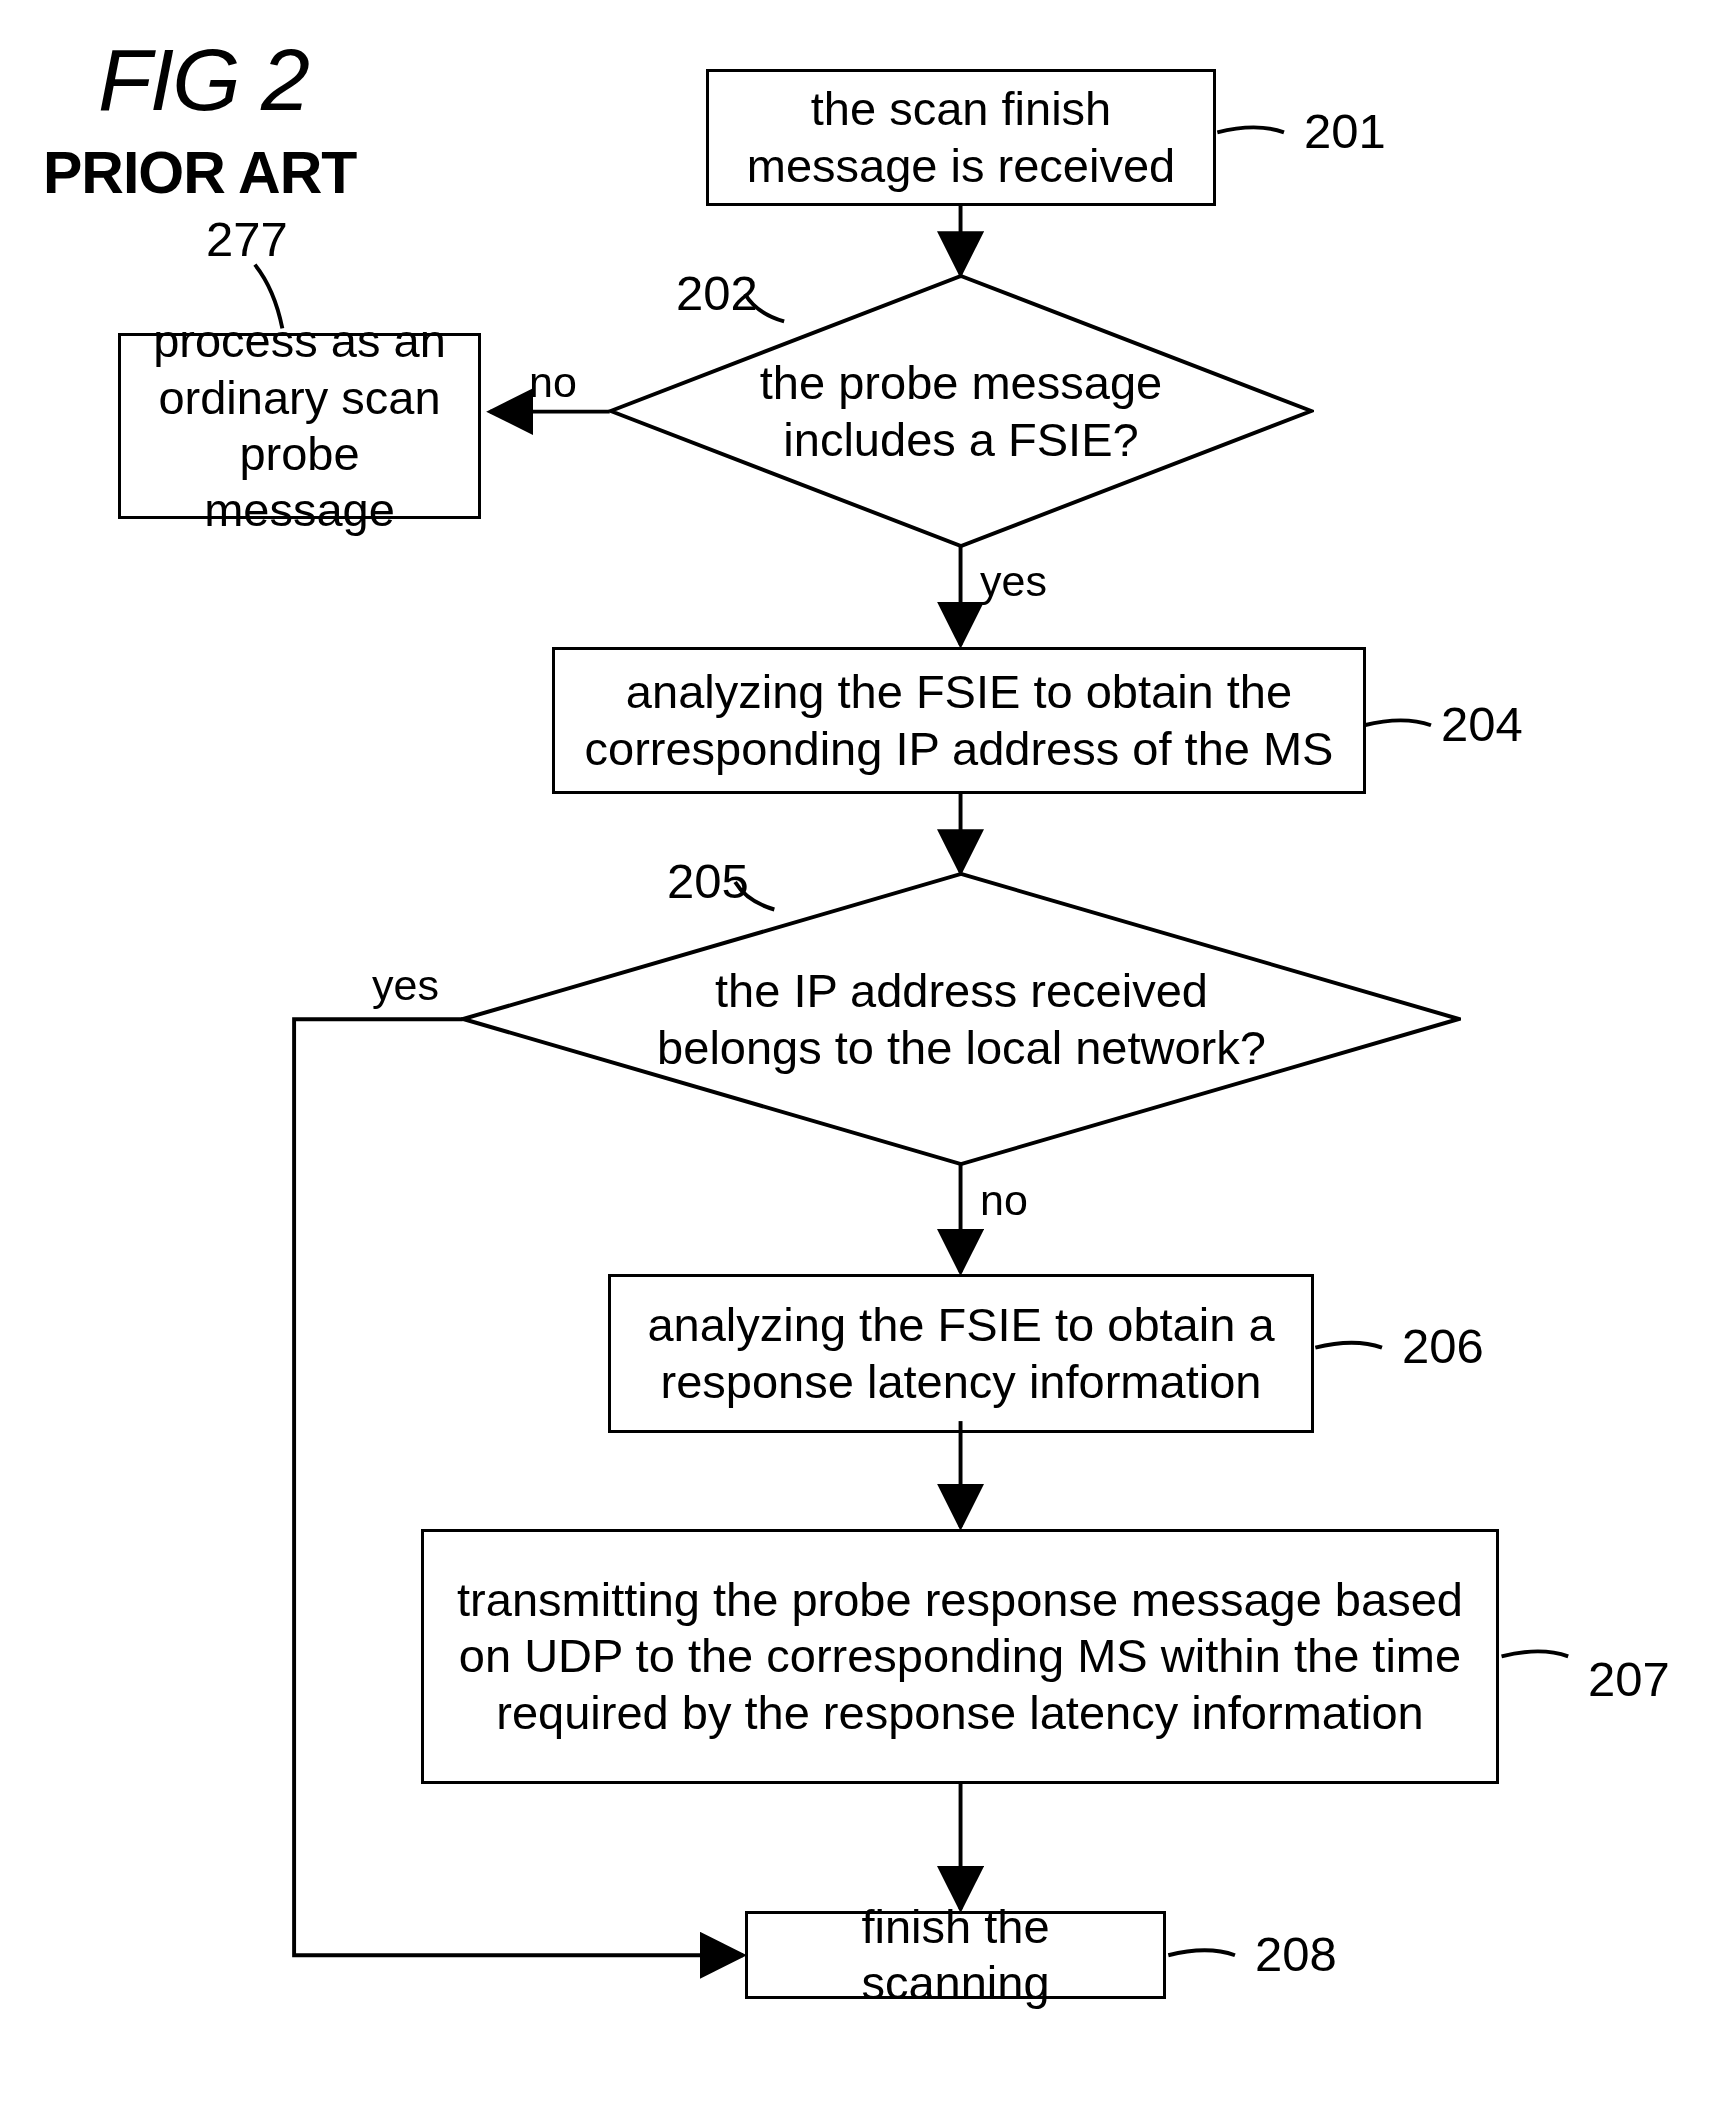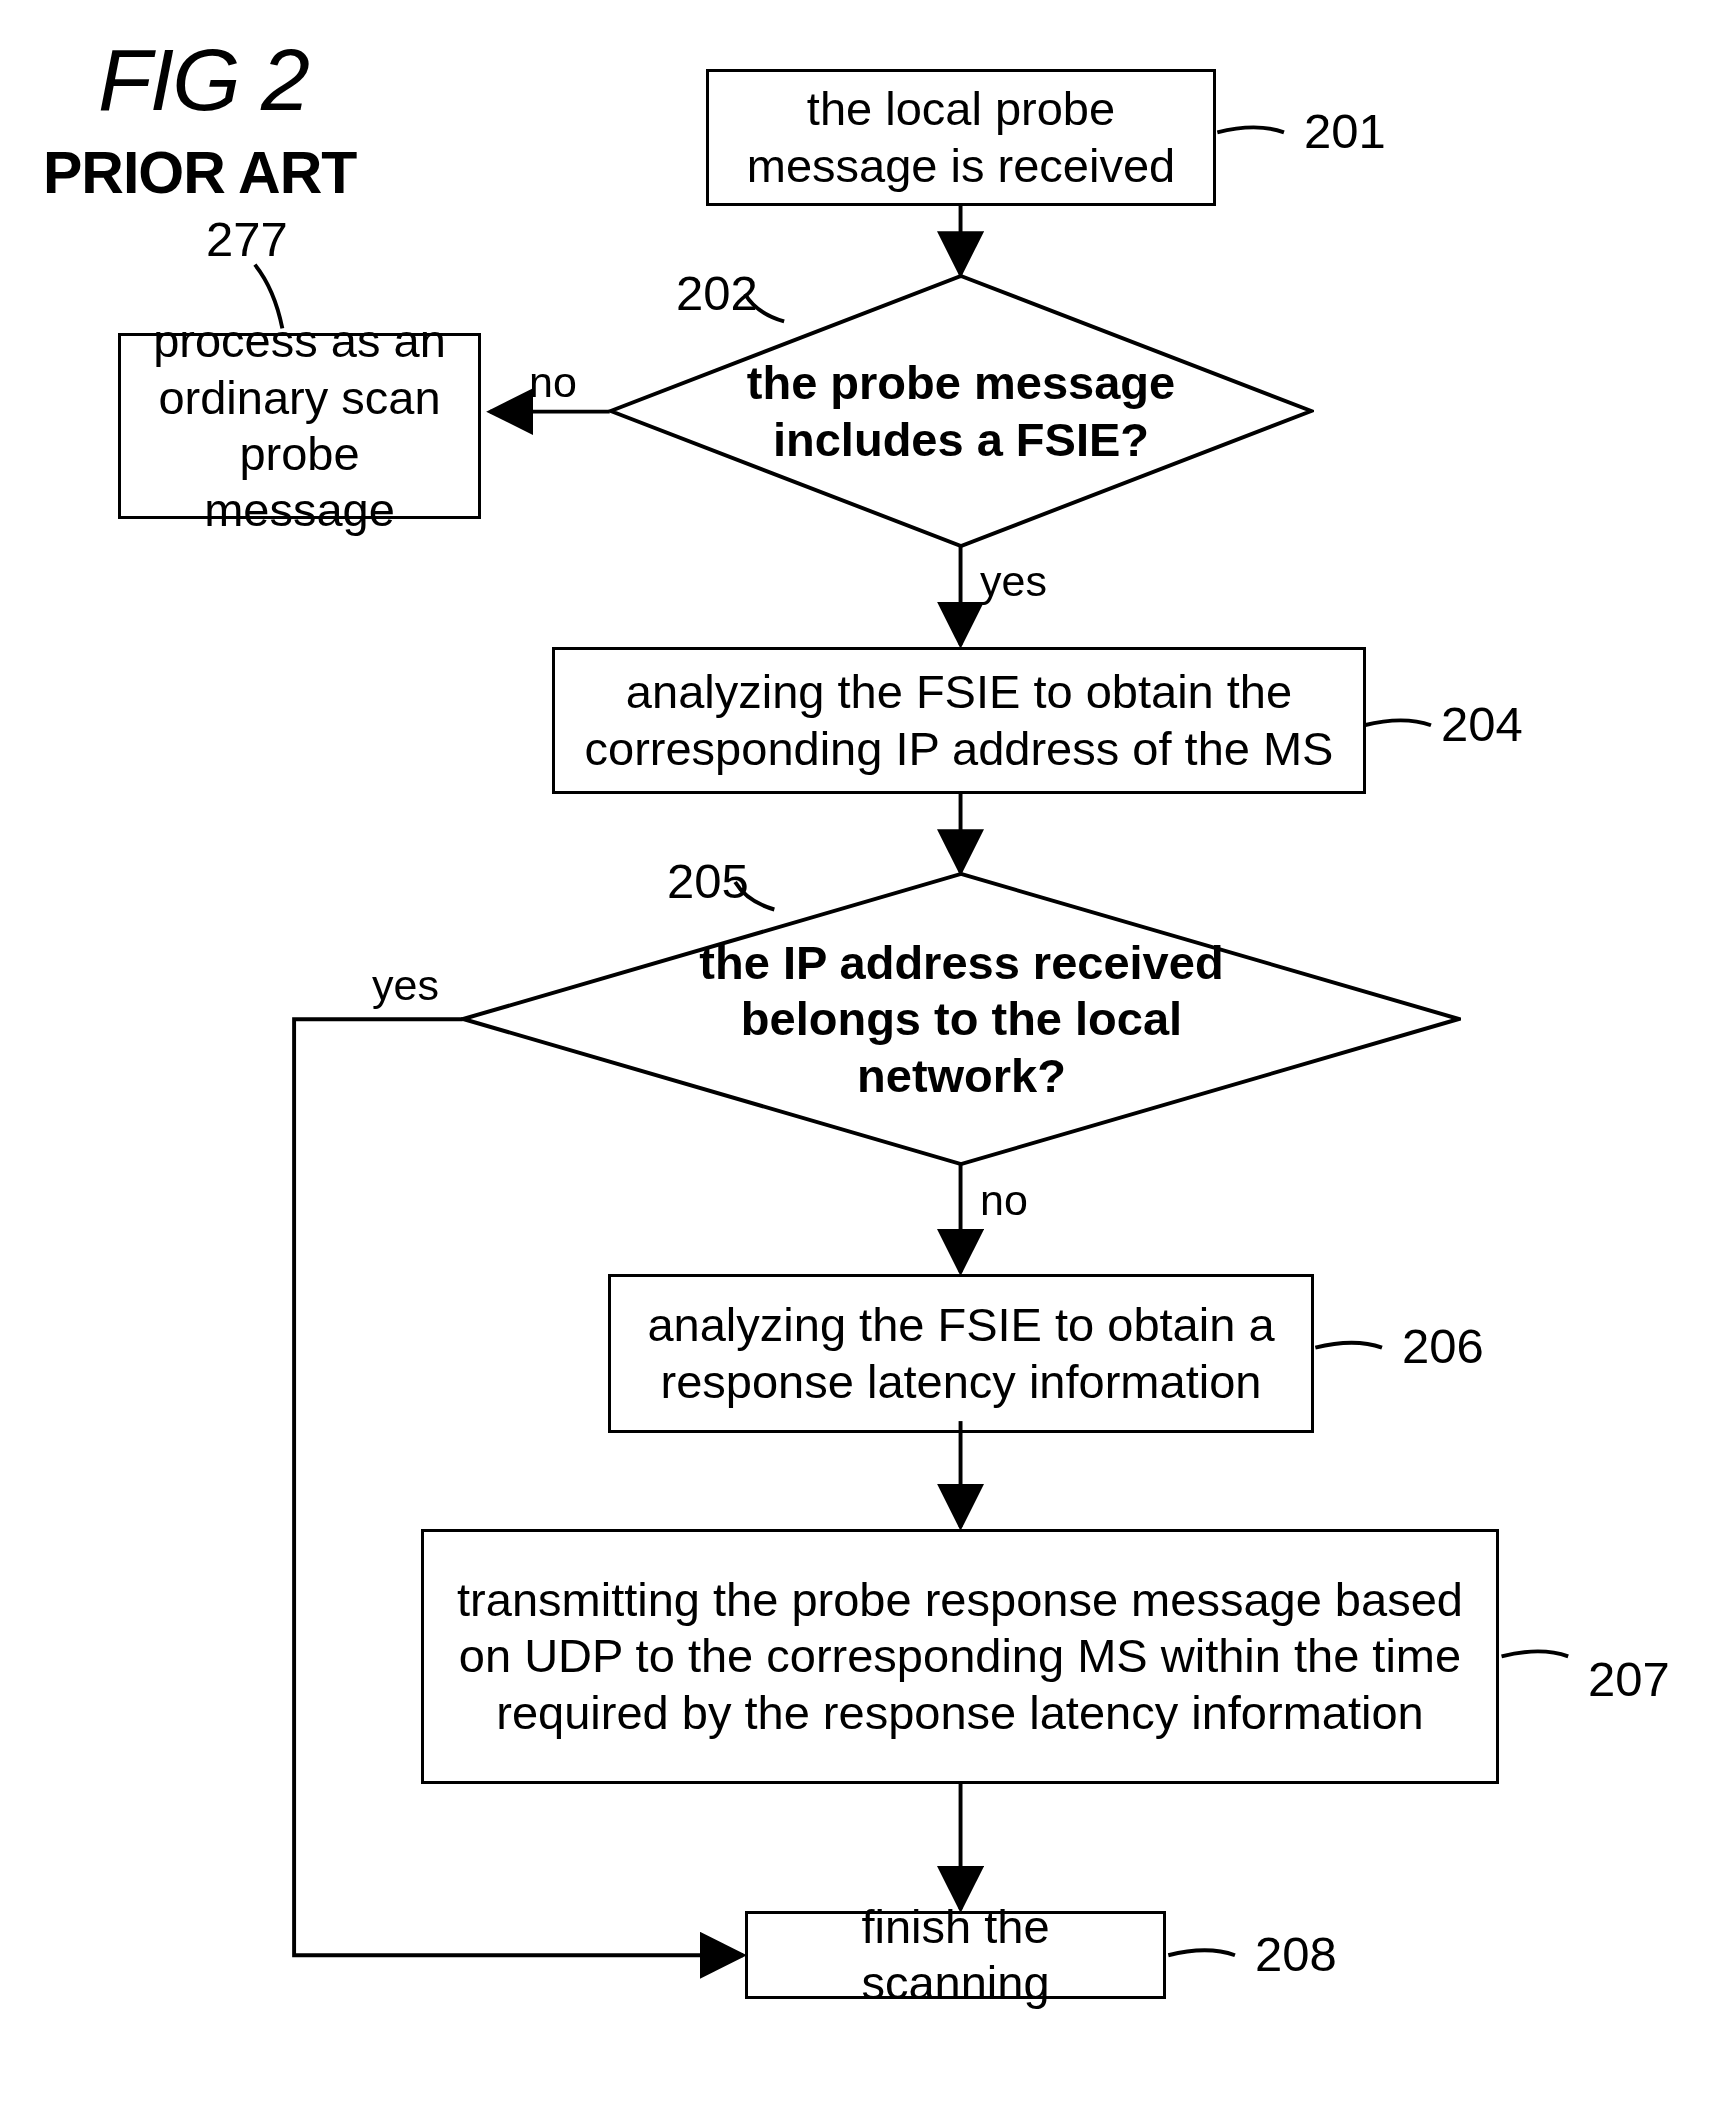--- a/index.html
+++ b/index.html
@@ -38,21 +38,20 @@
     align-items: center;
     justify-content: center;
     text-align: center;
     font-size: 47px;
     line-height: 1.2;
     font-family: "Arial Narrow", Arial, sans-serif;
     padding: 9.8px 19.6px;
   }
   .diamond-wrap {
     position: absolute;
-    font-weight: bold;
   }
   .diamond-text {
     position: absolute;
     display: flex;
     align-items: center;
     justify-content: center;
     text-align: center;
     font-size: 47px;
     line-height: 1.2;
     font-family: "Arial Narrow", Arial, sans-serif;
@@ -84,21 +83,21 @@
     fill: #000;
   }
 </style>
 </head>
 <body>
 
 <div class="title">FIG 2</div>
 <div class="subtitle">PRIOR ART</div>
 
 <div class="box" style="left:706px; top:69px; width:510px; height:137px;">
-  <span>the local probe message is received</span>
+  <span>the scan finish message is received</span>
 </div>
 <div class="label" style="left:1304px; top:103px;">201</div>
 
 <div class="diamond-wrap" style="left:608px; top:274px; width:706px; height:274px;">
   <svg width="706" height="274" style="position:absolute;left:0;top:0;" viewBox="0 0 720 280">
     <polygon points="360,2 718,140 360,278 2,140" fill="#fff" stroke="#000" stroke-width="4"></polygon>
   </svg>
   <div class="diamond-text" style="left:118px; top:59px; width:470px; height:157px;">the probe message includes a FSIE?</div>
 </div>
 <div class="label" style="left:676px; top:265px;">202</div>

